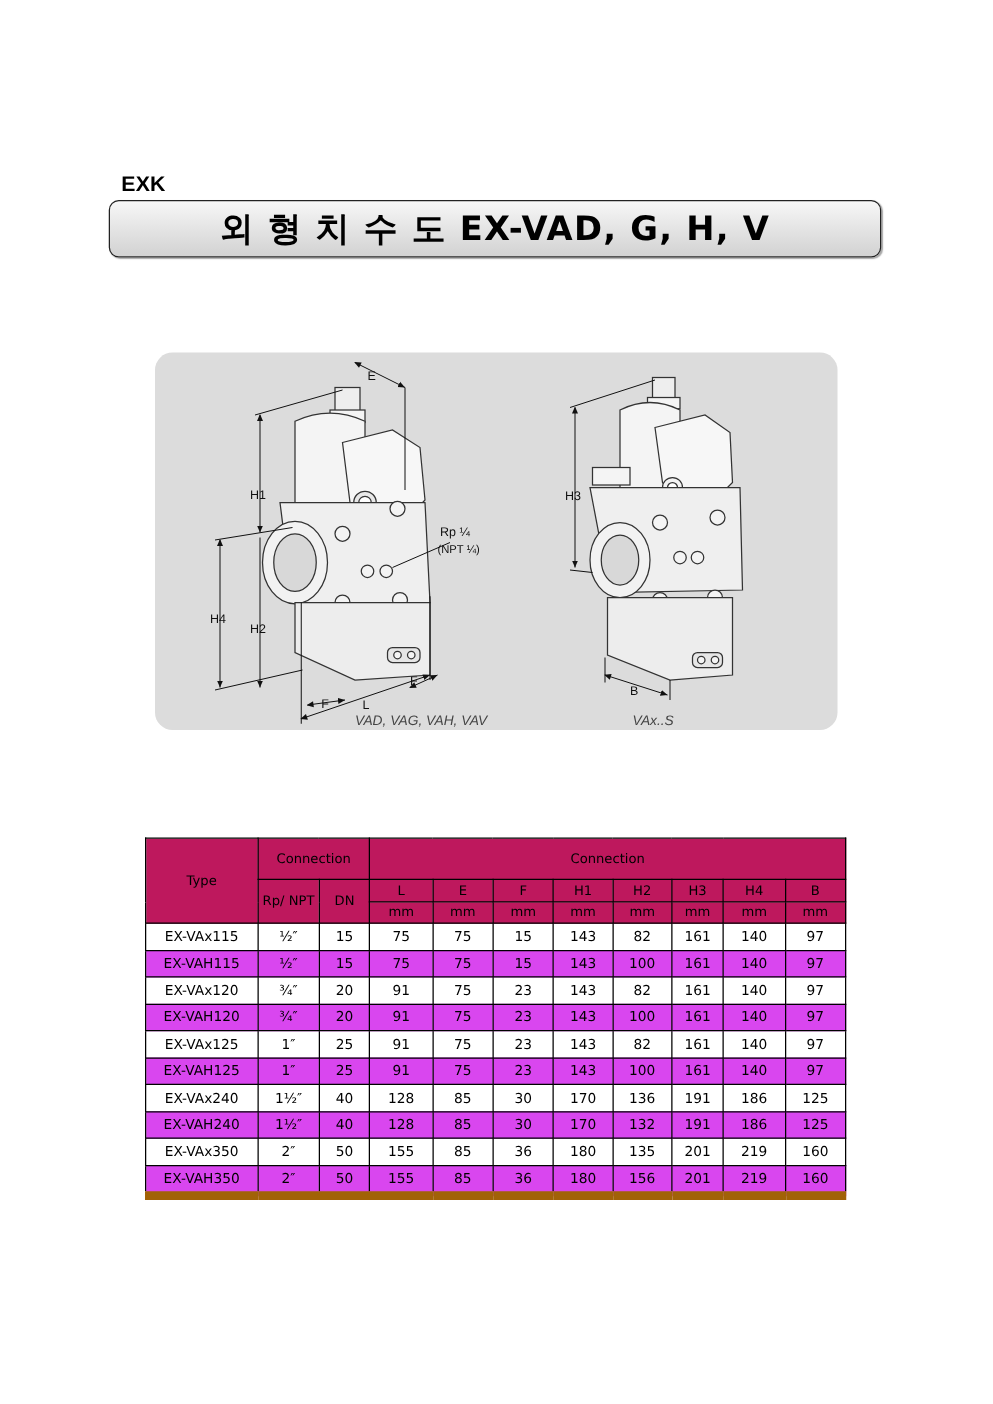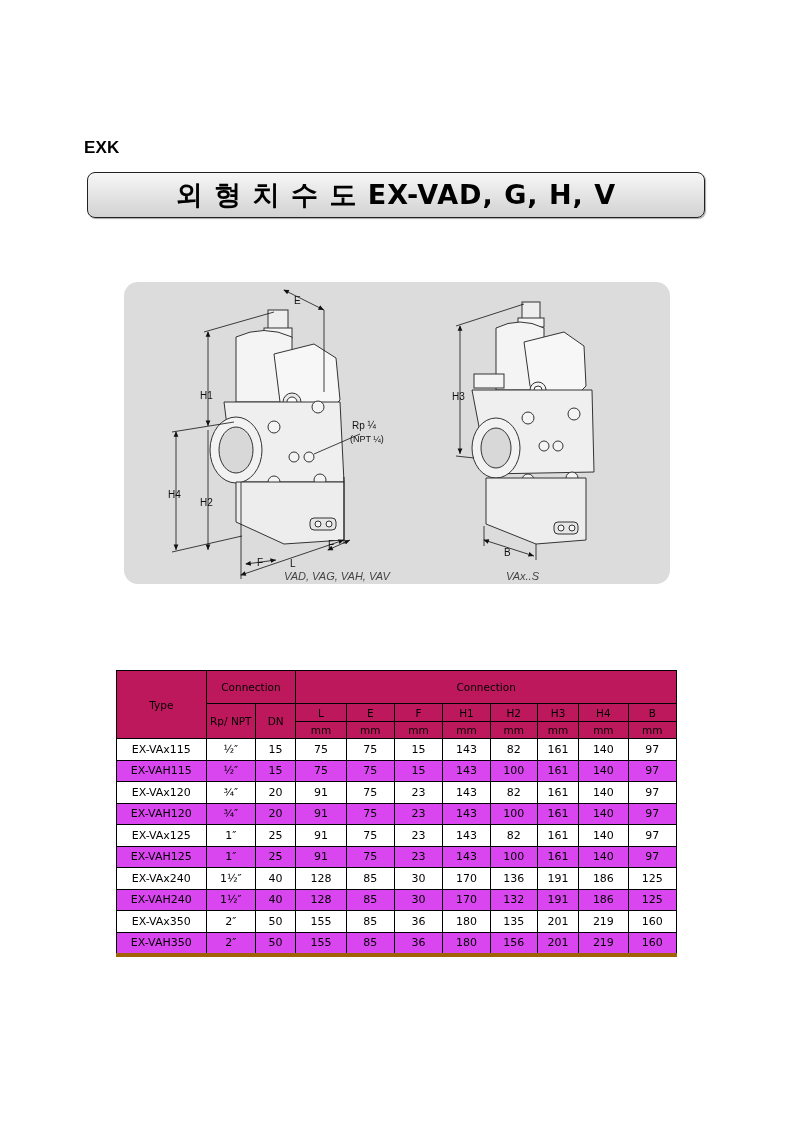--- a/index.html
+++ b/index.html
@@ -1,35 +1,35 @@
 <!DOCTYPE html>
 <html><head>
 <meta charset="utf-8">
 <style>
   html, body { margin:0; padding:0; background:#ffffff; }
   body { width:794px; height:1123px; position:relative; font-family:"Liberation Sans", "DejaVu Sans", sans-serif; color:#000; overflow:hidden; }
 
-  .brand { position:absolute; left:84px; top:138px; font-weight:bold; font-size:17px; letter-spacing:0.2px; }
-  .title-box { position:absolute; left:87px; top:172px; width:616px; height:44px; border:1.5px solid #222; border-radius:8px;
+  .brand { position:absolute; left:97px; top:138px; font-weight:bold; font-size:17px; letter-spacing:0.2px; }
+  .title-box { position:absolute; left:87px; top:160px; width:616px; height:44px; border:1.5px solid #222; border-radius:8px;
     background:linear-gradient(#f7f7f7 0%, #e6e6e6 45%, #d2d2d2 100%); box-shadow:1px 1px 1px rgba(0,0,0,0.35);
     display:flex; align-items:center; justify-content:center; }
   .title-box span { font-size:27px; font-weight:bold; letter-spacing:1px; font-family:"DejaVu Sans", sans-serif; }
 
   .figure { position:absolute; left:124px; top:282px; width:546px; height:302px; background:#dcdcdc; border-radius:14px; overflow:hidden; }
   .figure svg { position:absolute; left:0; top:0; }
 
   table.spec { position:absolute; left:116px; top:670px; width:561px; border-collapse:collapse; font-family:"DejaVu Sans", sans-serif; font-size:10.5px; table-layout:fixed; }
   table.spec th, table.spec td { border:1px solid #000; text-align:center; padding:0; font-weight:normal; }
   table.spec thead th { background:#be185d; }
   table.spec thead tr.r1 th { height:32px; }
   table.spec thead tr.r2 th { height:17px; }
   table.spec thead tr.r3 th { height:16px; }
   table.spec tbody td { height:20.5px; font-size:11px; }
   table.spec tbody tr.shade td { background:#d946ef; }
-  table.spec tbody tr:last-child td { border-bottom:4px solid #a16207; }
+  table.spec tbody tr:last-child td { border-bottom:7px solid #a16207; }
 </style>
 </head>
 <body>
 
 <div class="brand">EXK</div>
 <div class="title-box">
   <span>외 형  치 수 도 EX-VAD, G, H, V</span>
 </div>
 
 <div class="figure">

